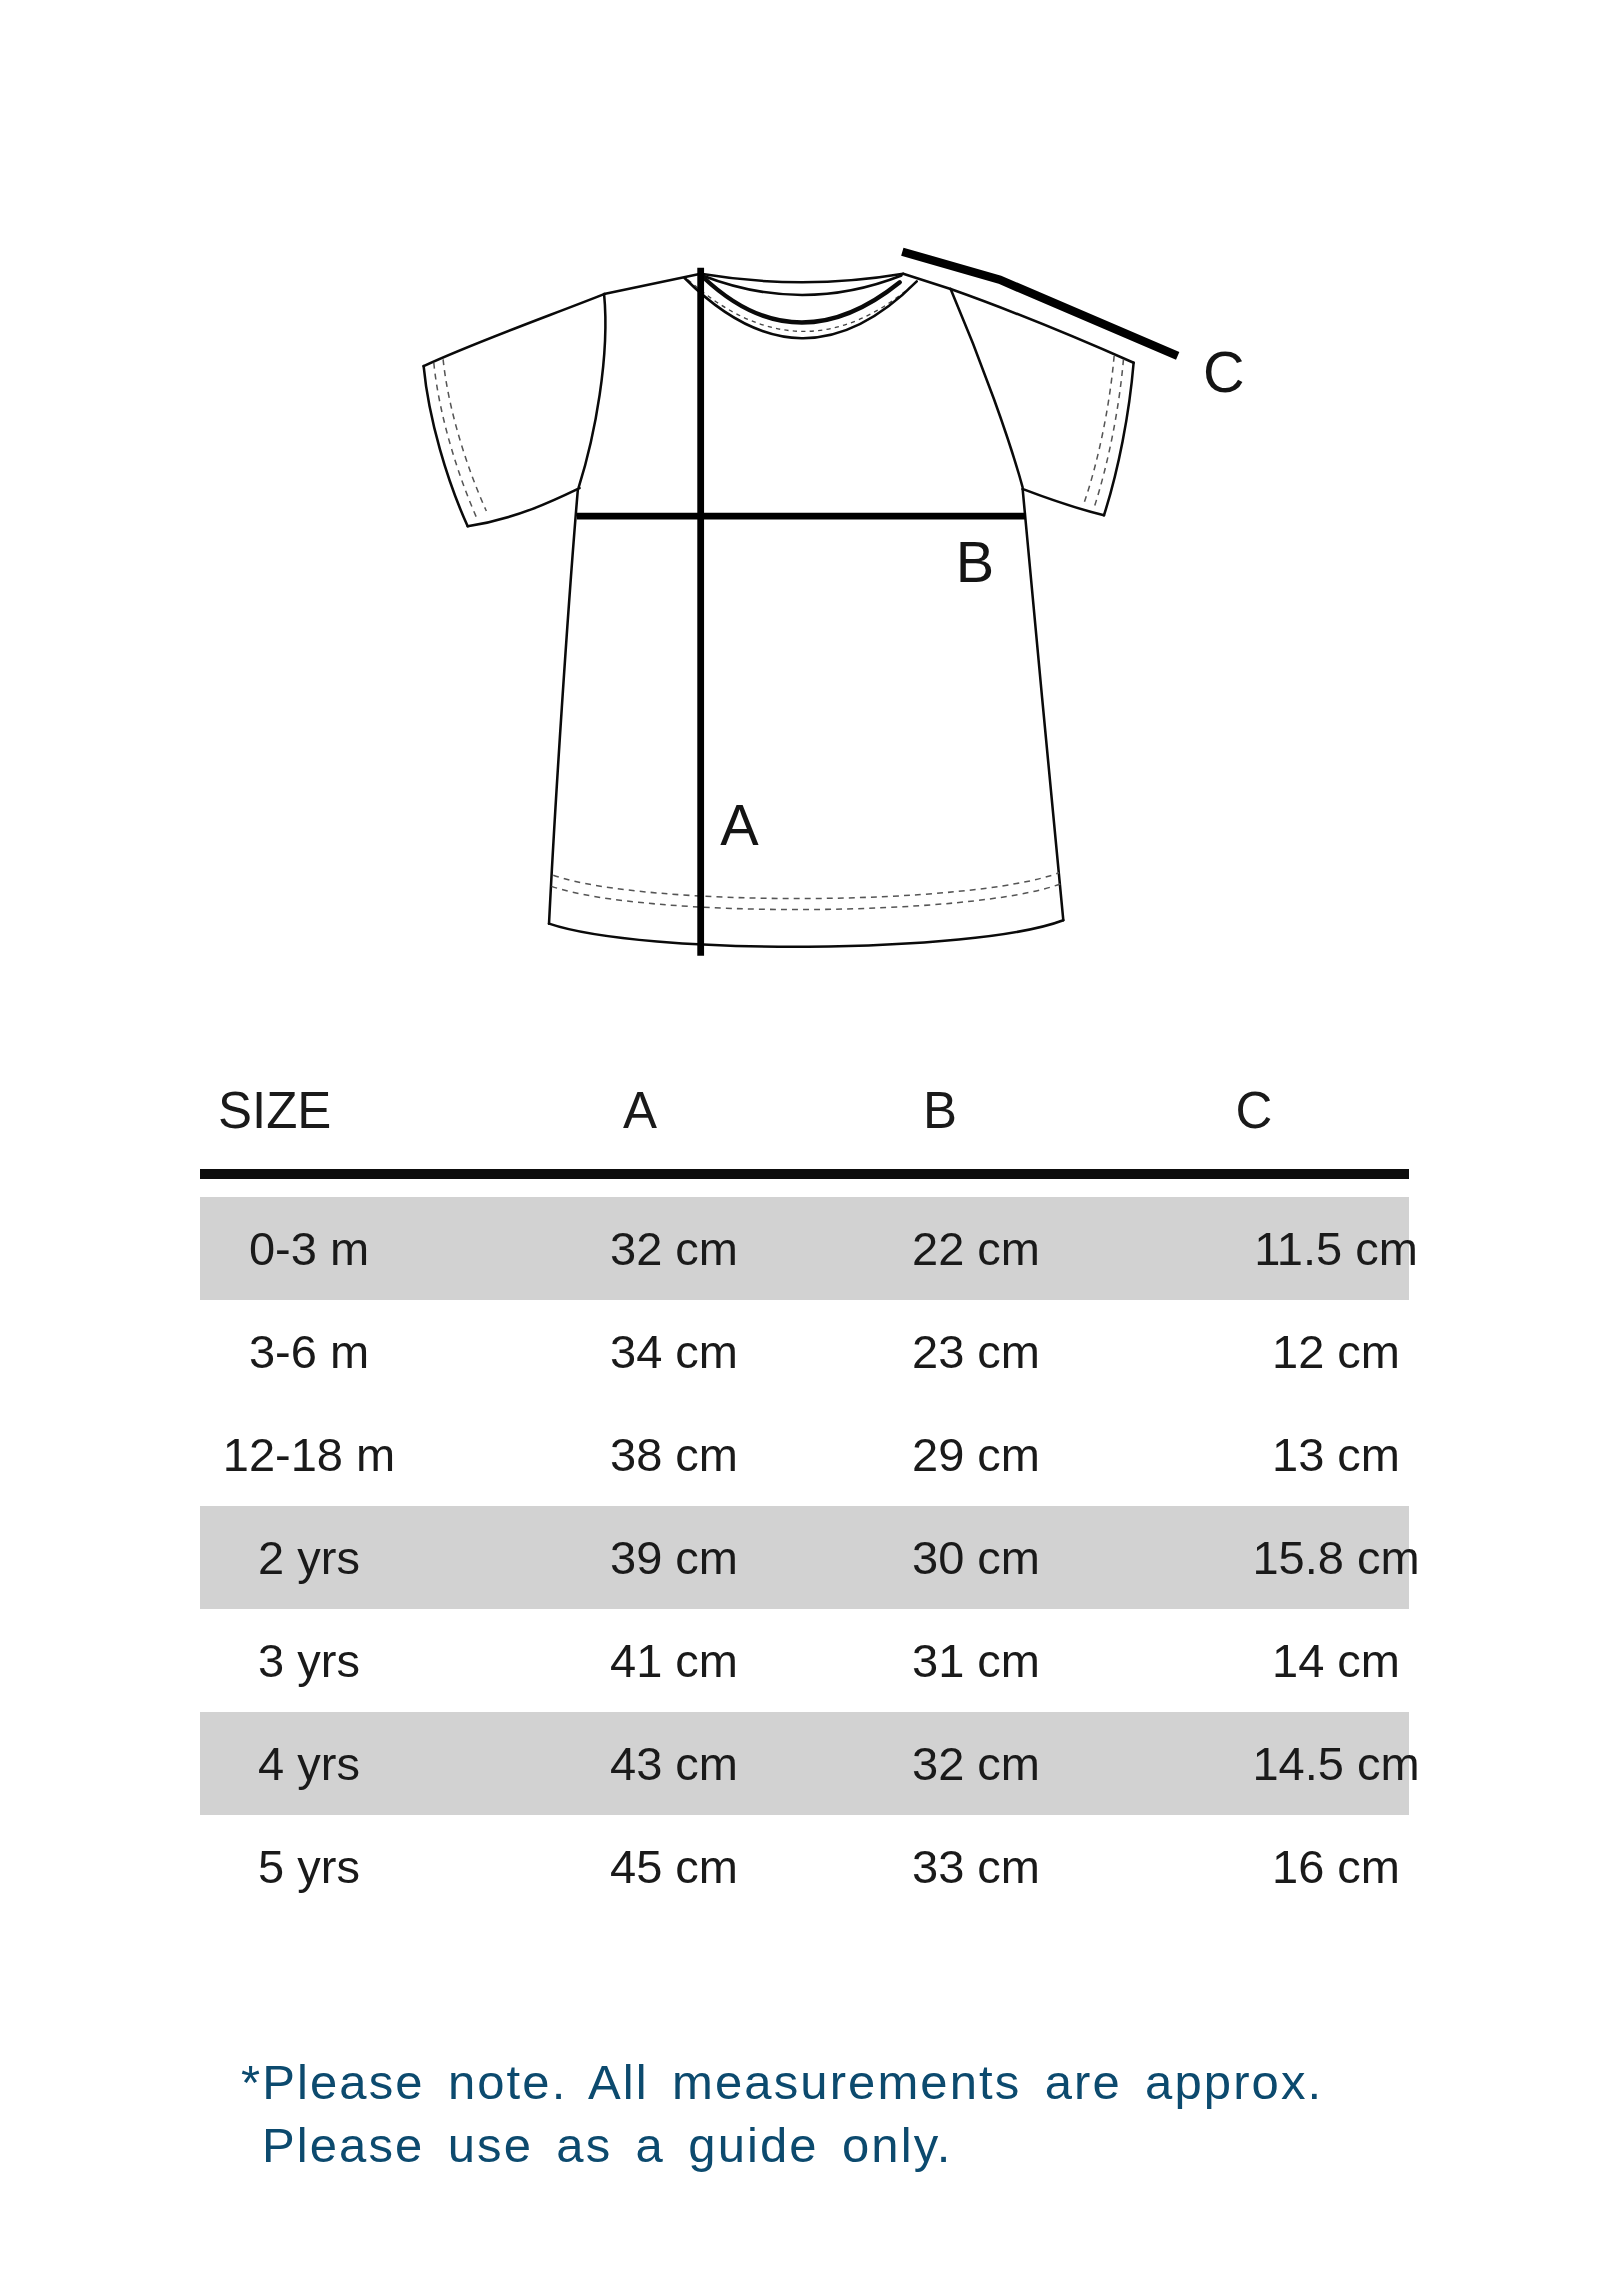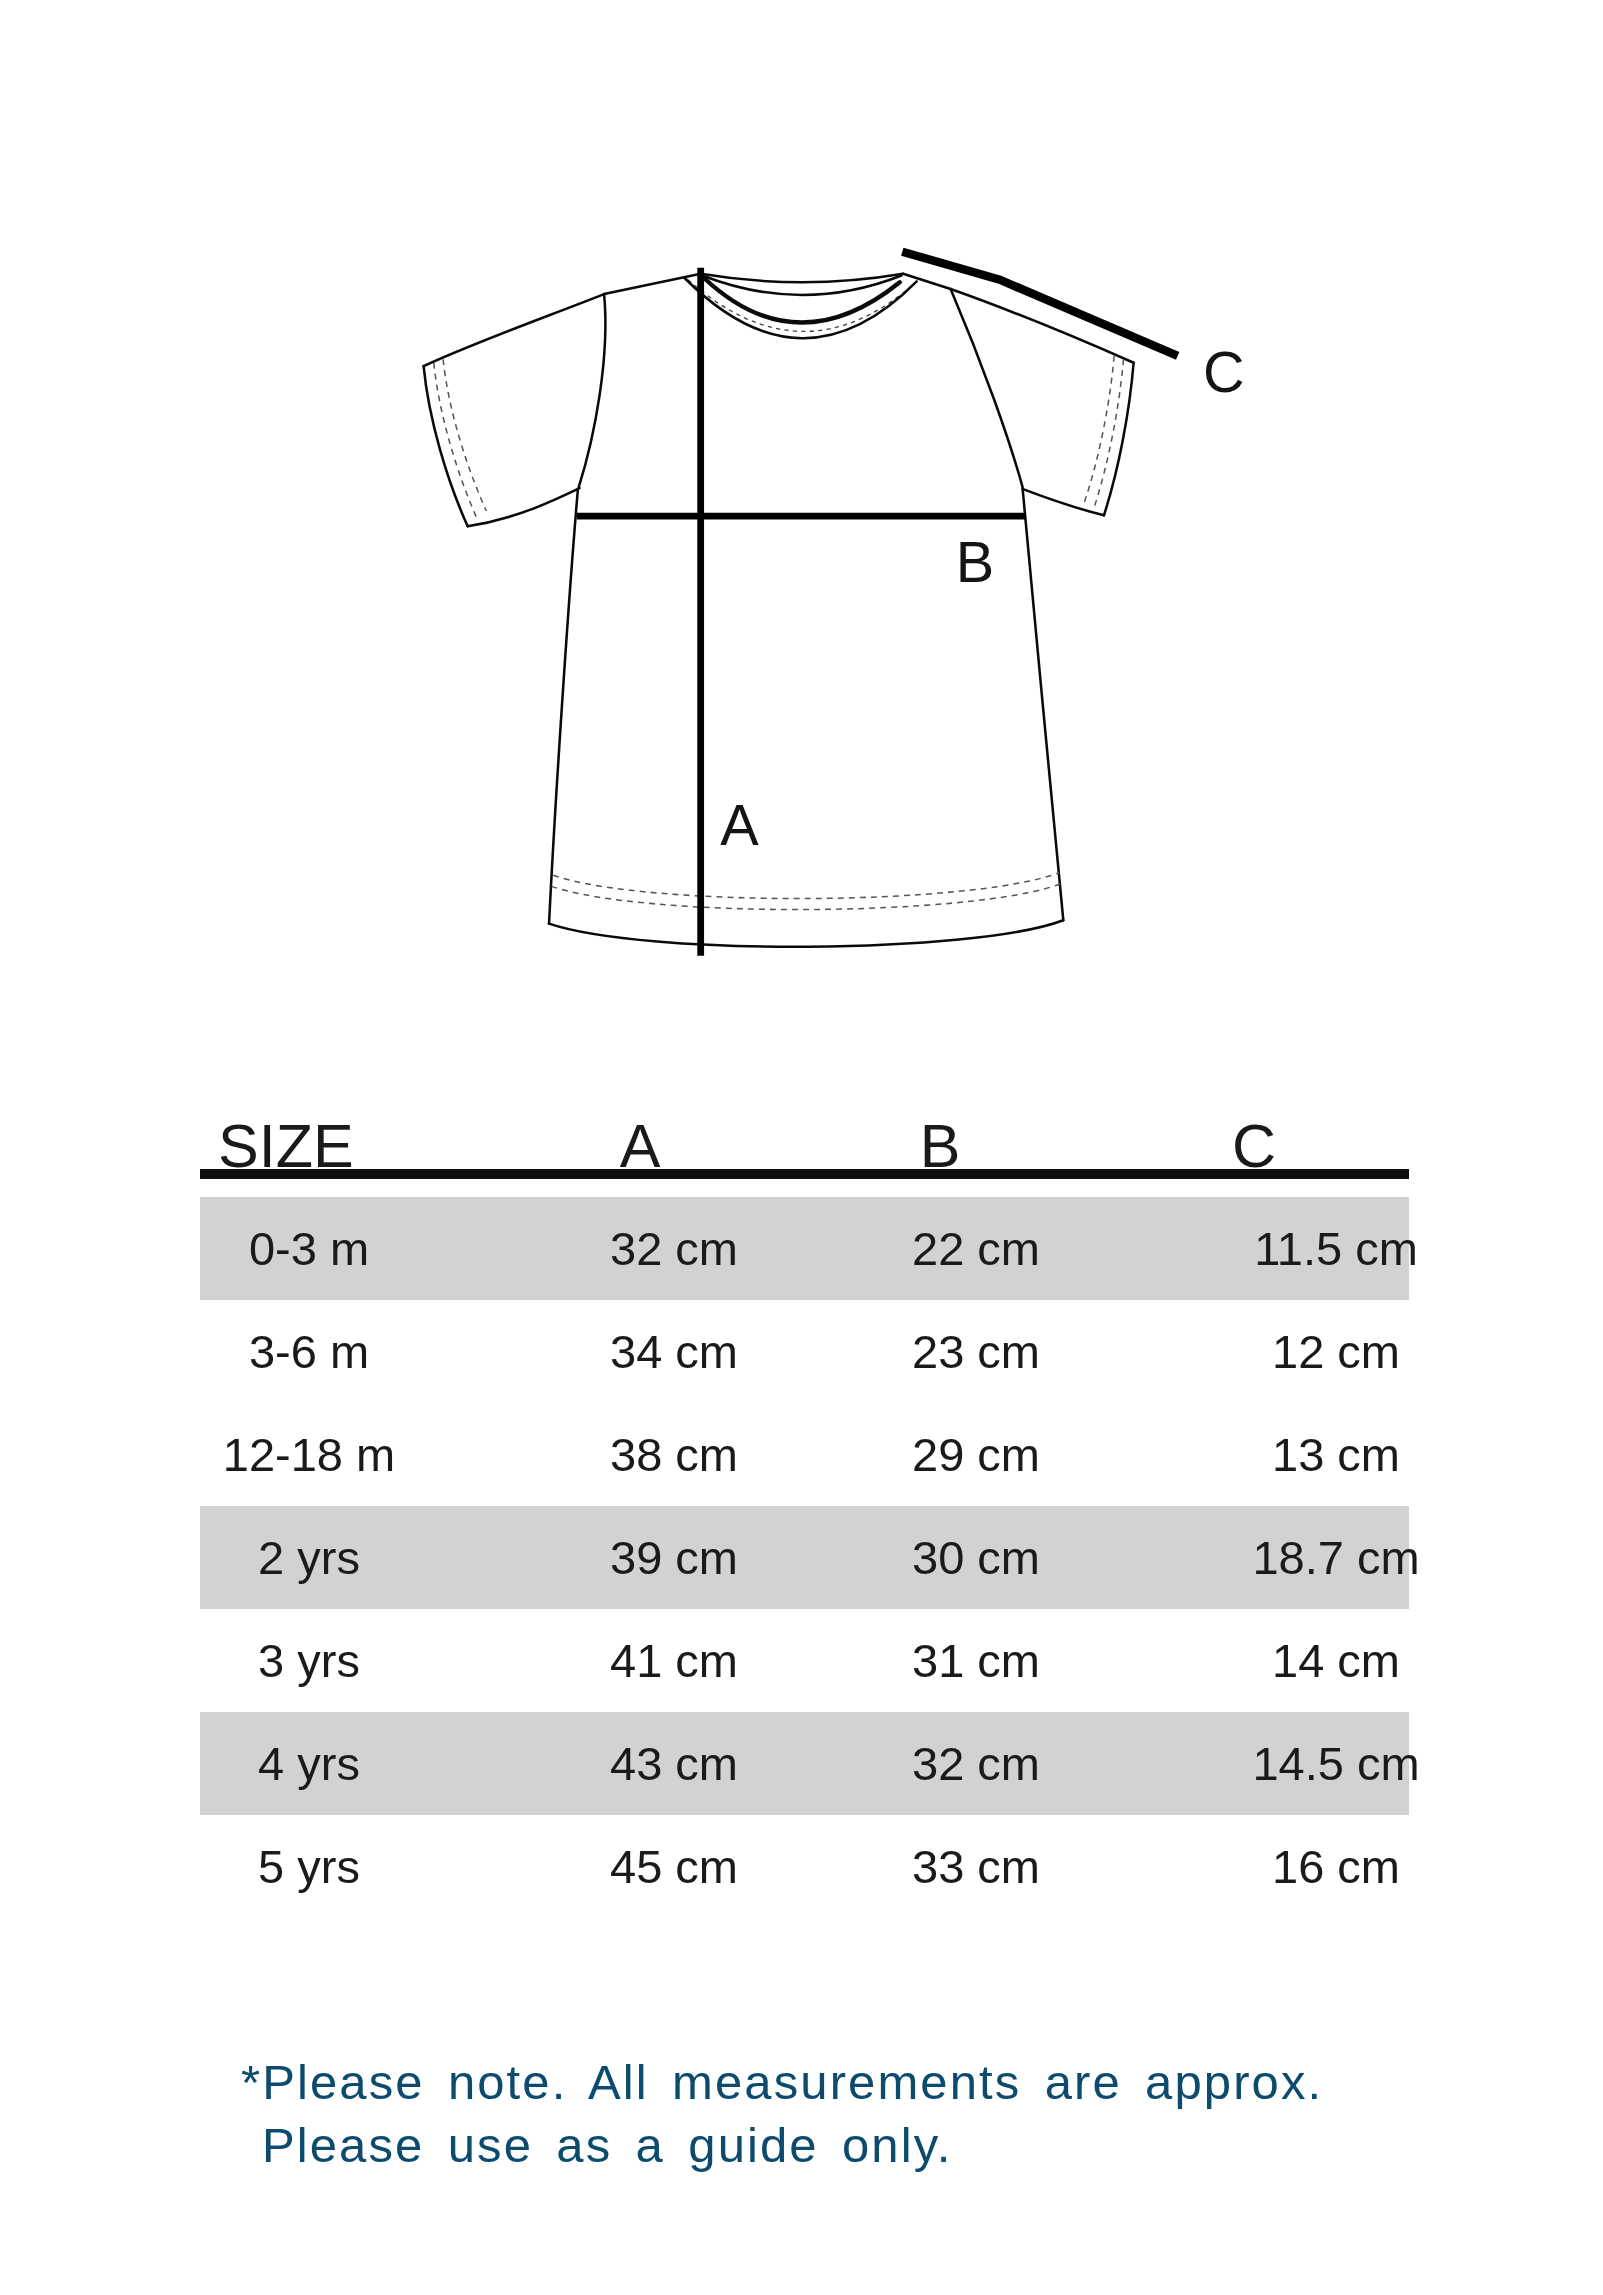--- a/index.html
+++ b/index.html
@@ -16,21 +16,21 @@
   .diagram{position:absolute;left:0;top:0;}
   .seam{fill:none;stroke:var(--ink,#0a0a0a);stroke-width:3;stroke-linecap:round;stroke-linejoin:round;}
   .seam-thick{fill:none;stroke:var(--ink,#0a0a0a);stroke-width:5;stroke-linecap:round;}
   .stitch{fill:none;stroke:#555;stroke-width:1.8;stroke-dasharray:7 6;stroke-linecap:butt;}
   .stitch-fine{fill:none;stroke:#444;stroke-width:1.6;stroke-dasharray:5 5;}
   .measure{fill:none;stroke:#000;stroke-width:8;stroke-linecap:butt;stroke-linejoin:miter;}
   .measure-c{stroke-width:10;}
   .dlabel{font-size:68px;fill:#141414;}
   
   .size-table{position:absolute;left:200px;top:0;width:1209px;}
-  .thead{position:absolute;top:1104px;left:0;width:100%;height:85px;line-height:85px;font-size:61px;}
+  .thead{position:absolute;top:1068px;left:0;width:100%;height:85px;line-height:85px;font-size:51px;}
   .thead .hcell{position:absolute;white-space:nowrap;}
   .h-size{left:18px;}
   .h-a{left:440px;transform:translateX(-50%);}
   .h-b{left:740px;transform:translateX(-50%);}
   .h-c{left:1054px;transform:translateX(-50%);}
   .rule{position:absolute;top:1169px;left:0;width:1209px;height:10.2px;background:var(--rule,#0d0d0d);}
   .rows{position:absolute;top:1197px;left:0;width:1209px;}
   .row{position:relative;width:100%;height:103px;line-height:103px;font-size:47px;}
   .row.shaded{background:var(--shade,#d2d2d2);text-align:right;}
   .cell{position:absolute;transform:translateX(-50%);white-space:nowrap;}
@@ -116,21 +116,21 @@
       <div class="row">
         <span class="cell c1">12-18 m</span>
         <span class="cell c2">38 cm</span>
         <span class="cell c3">29 cm</span>
         <span class="cell c4">13 cm</span>
       </div>
       <div class="row shaded">
         <span class="cell c1">2 yrs</span>
         <span class="cell c2">39 cm</span>
         <span class="cell c3">30 cm</span>
-        <span class="cell c4">18.7 cm</span>
+        <span class="cell c4">15.8 cm</span>
       </div>
       <div class="row">
         <span class="cell c1">3 yrs</span>
         <span class="cell c2">41 cm</span>
         <span class="cell c3">31 cm</span>
         <span class="cell c4">14 cm</span>
       </div>
       <div class="row shaded">
         <span class="cell c1">4 yrs</span>
         <span class="cell c2">43 cm</span>

